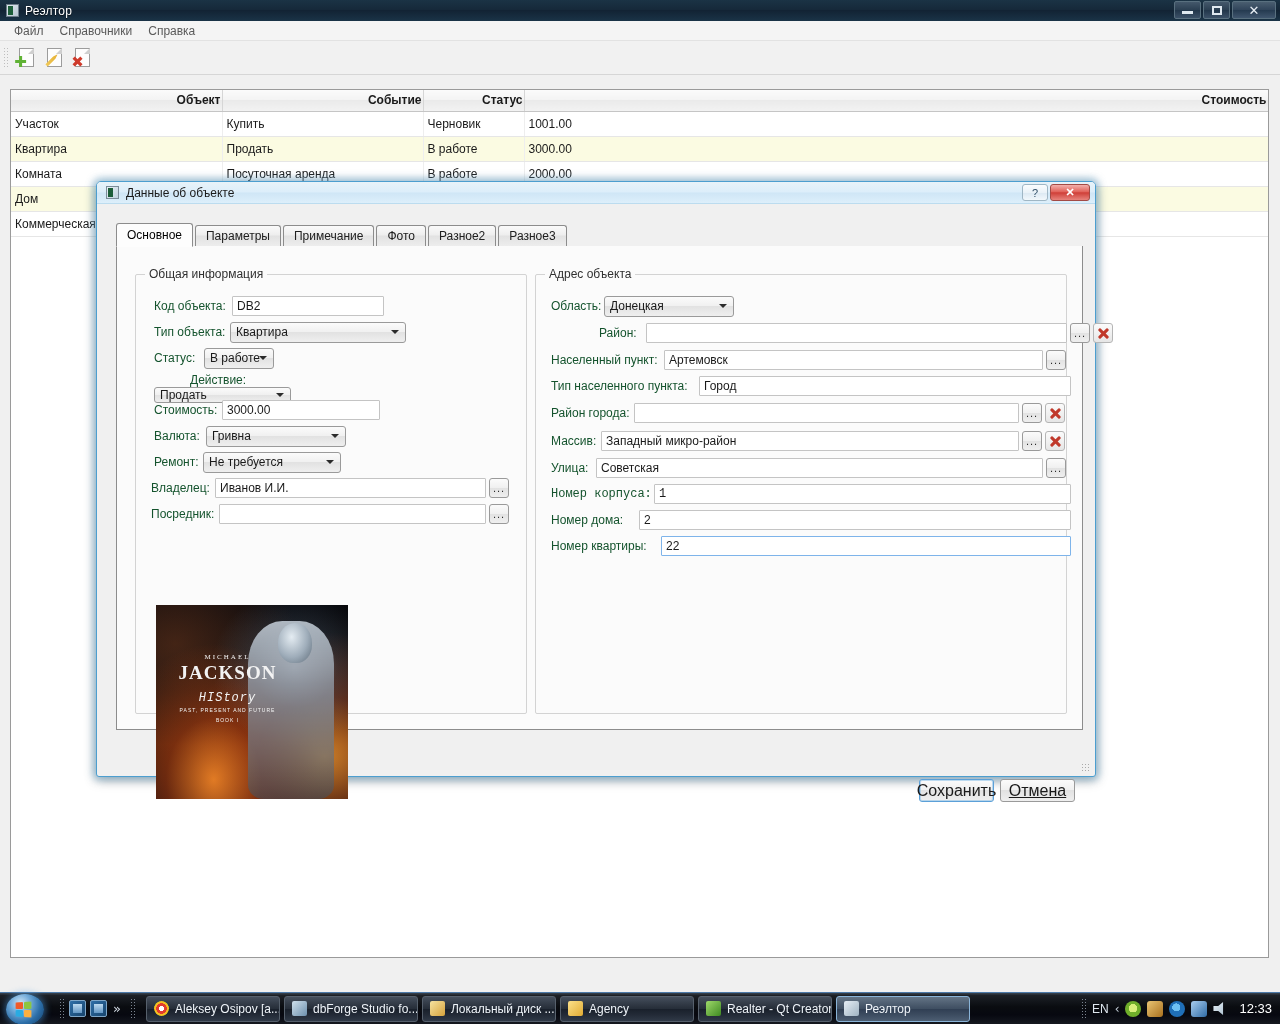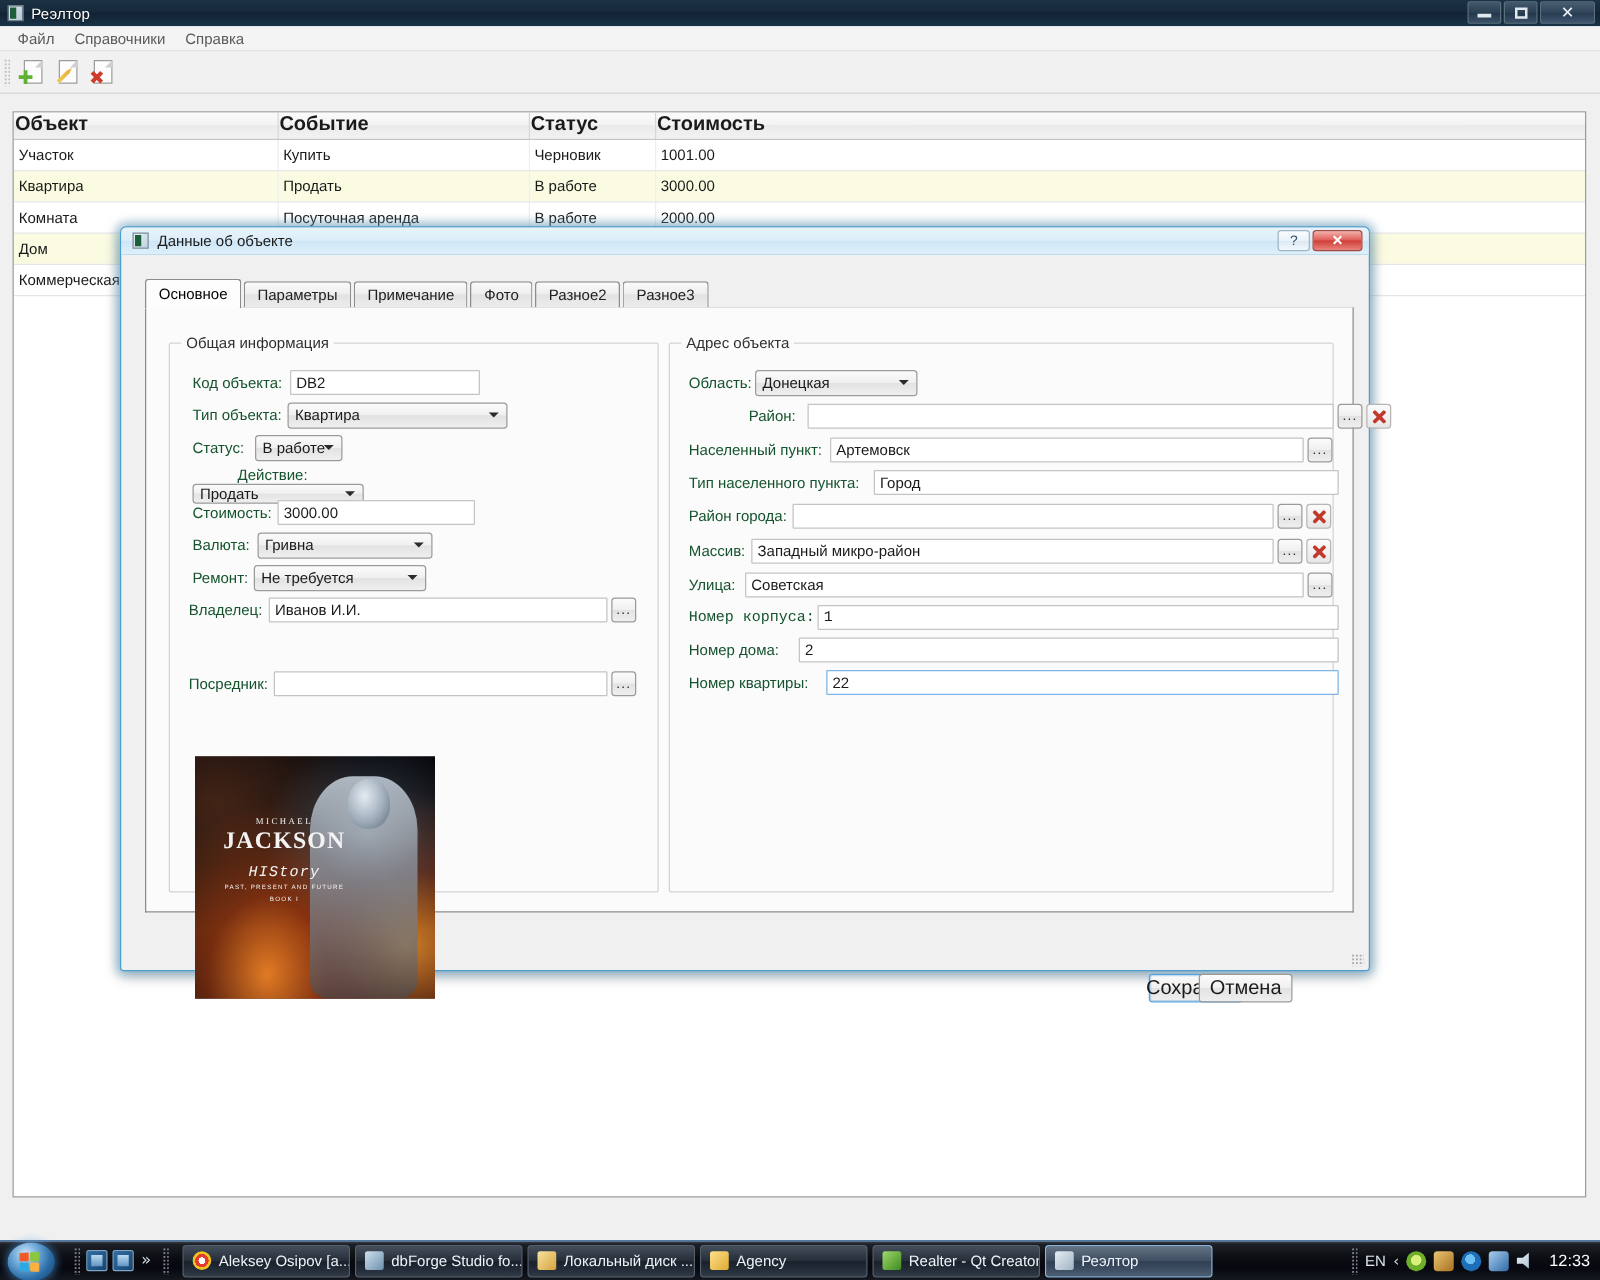--- a/index.html
+++ b/index.html
@@ -97,24 +97,24 @@
     clip-path: polygon(0% 40%, 70% 40%, 100% 50%, 70% 60%, 0% 60%);
   }
 
   
   #table-wrap {
     position: absolute; left: 10px; top: 89px; width: 1259px; height: 869px;
     background: #ffffff; border: 1px solid #9a9a9a; overflow: hidden;
   }
   table.grid { width: 100%; border-collapse: collapse; table-layout: fixed; }
   table.grid th {
-    height: 21px; font-size: 16px; font-weight: bold; color: #1a1a1a;
+    height: 21px; font-size: 12px; font-weight: bold; color: #1a1a1a;
     background: linear-gradient(to bottom,#fbfbfb 0%, #f3f3f3 48%, #eaeaea 50%, #f2f2f2 100%);
     border-right: 1px solid #d6d6d6; border-bottom: 1px solid #c5c5c5;
-    text-align: left;
+    text-align: right;
   }
   table.grid td {
     height: 25px; font-size: 12px; color: #1a1a1a;
     border-bottom: 1px solid #e6e6e6; border-right: 1px solid #eeeeee;
     padding-left: 4px; white-space: nowrap; overflow: hidden;
   }
   tr.alt td { background: #fbfbe2; }
 
   
   #dialog {
@@ -260,21 +260,21 @@
   
   .btn {
     height: 23px; min-width: 75px; padding: 0 12px;
     border: 1px solid #9a9a9a; border-radius: 3px;
     background: linear-gradient(to bottom,#fbfbfb 0%,#f0f0f0 48%,#e2e2e2 50%,#efefef 100%);
     font-size: 16px; color: #1a1a1a;
     display: flex; align-items: center; justify-content: center; margin-top: 24px;
   }
   .btn.default { border-color: #5ba0d8; box-shadow: 0 0 0 1px rgba(125,185,230,.5) inset; }
   #btn-save { position: absolute; left: 822px; top: 551px; width: 72px; }
-  #btn-cancel { position: absolute; left: 862px; top: 551px; width: 72px; }
+  #btn-cancel { position: absolute; left: 903px; top: 551px; width: 72px; text-decoration: underline; }
   .resize-grip {
     position: absolute; right: 4px; bottom: 3px; width: 10px; height: 10px;
     background-image: radial-gradient(#a9a9a9 40%, transparent 41%);
     background-size: 3px 3px;
   }
 
   
   #taskbar {
     position: absolute; left: 0; top: 992px; width: 1280px; height: 32px;
     background: linear-gradient(to bottom, #3a4450 0%, #1c2026 8%, #0a0c10 45%, #070810 70%, #15181f 100%);
@@ -506,21 +506,21 @@
               <i class="arrow"></i>
             </span>
           </div>
 
           <div class="row" style="left:15px; top:202px;">
             <span class="lbl" style="width:64px">Владелец:</span>
             <span class="txt" style="width:271px">Иванов И.И.</span>
             <span class="ell">...</span>
           </div>
 
-          <div class="row" style="left:15px; top:228px;margin-top:33px;">
+          <div class="row" style="left:15px; top:228px;">
             <span class="lbl" style="width:68px">Посредник:</span>
             <span class="txt" style="width:267px"></span>
             <span class="ell">...</span>
           </div>
 
           <div id="photo">
             <div class="mj-figure"></div>
             <div class="mj-head"></div>
             <div class="mj-text">
               <div class="t1">MICHAEL</div>

